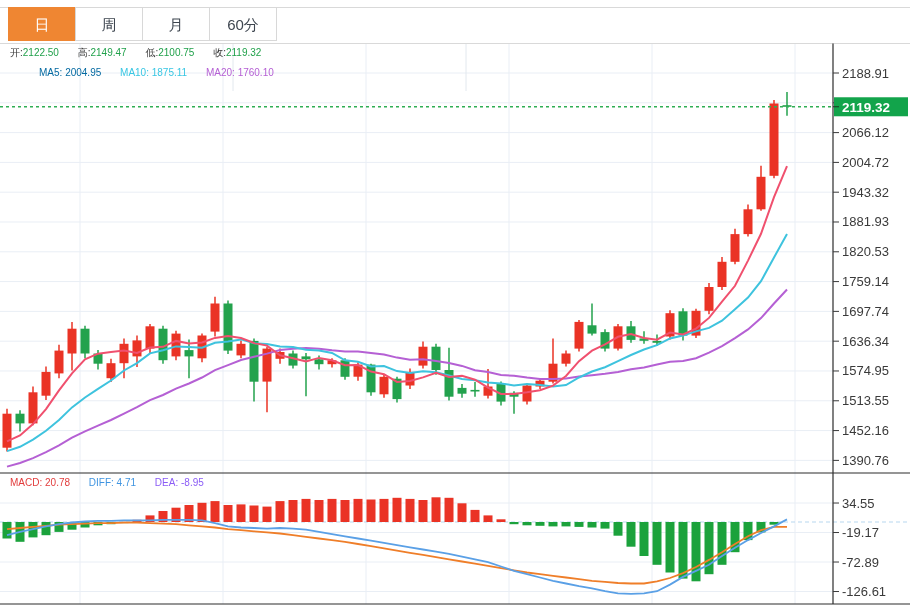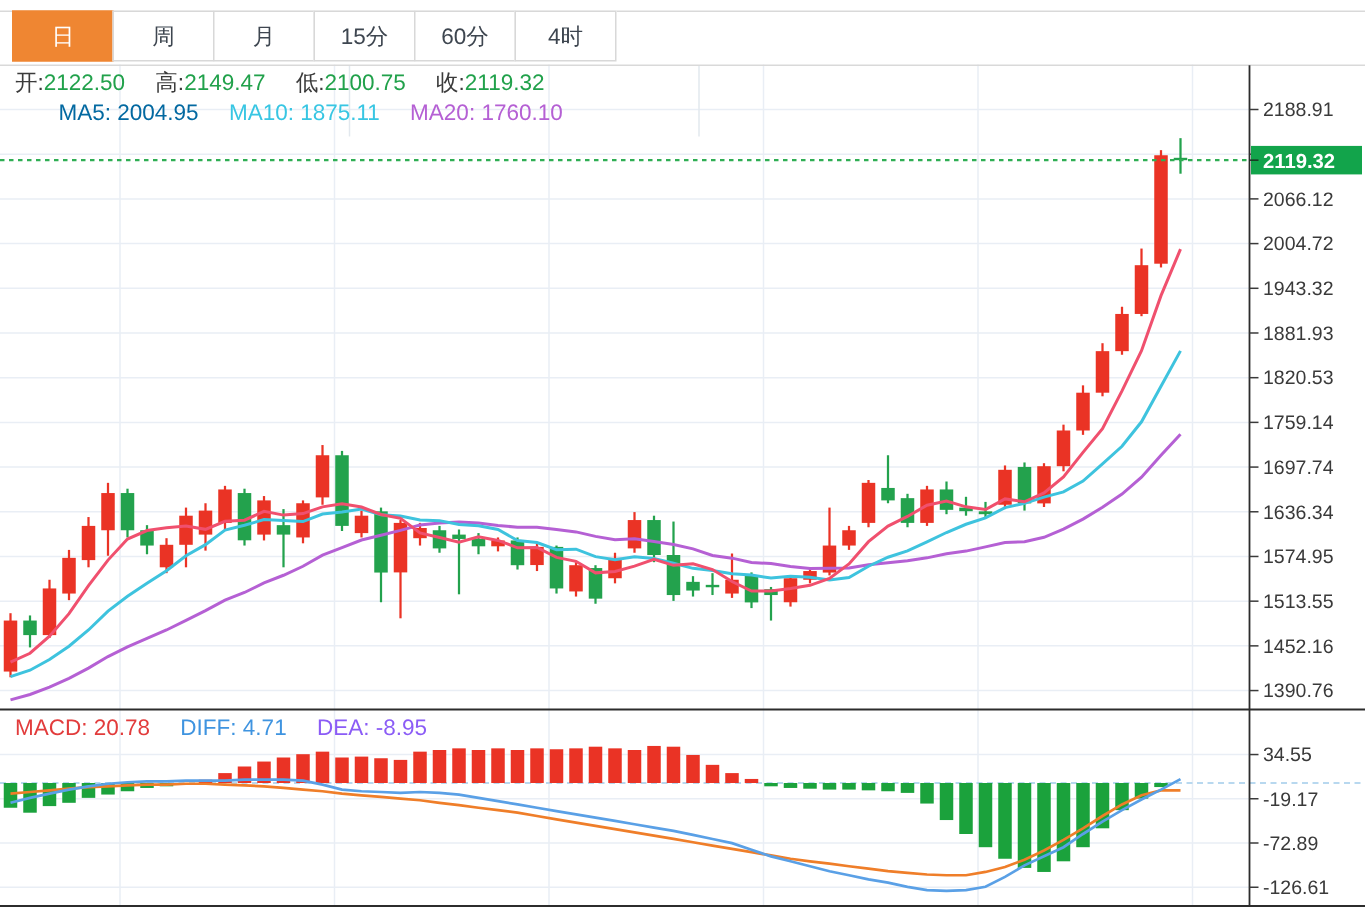--- a/index.html
+++ b/index.html
@@ -4,21 +4,21 @@
 <style>
   html,body{margin:0;padding:0;background:#ffffff;}
   body{width:910px;height:607px;overflow:hidden;font-family:"Liberation Sans",sans-serif;}
   .stage{position:relative;width:910px;height:607px;background:#fff;}
   #cv{position:absolute;left:0;top:0;z-index:0;}
   .tabbar{position:absolute;left:8px;top:7px;display:flex;z-index:3;background:#fff;}
   .tab{width:68px;height:34px;line-height:34px;text-align:center;font-size:15px;color:#3e4650;
        border:1px solid #d8d8d8;margin-left:-1px;background:#fff;cursor:pointer;box-sizing:border-box;}
   .tab:first-child{margin-left:0;}
   .tab.active{background:#ef8632;border-color:#ef8632;color:#fff;}
-  .legend{position:absolute;left:10px;z-index:2;font-size:15px;white-space:nowrap;}
+  .legend{position:absolute;left:10px;z-index:2;font-size:10px;white-space:nowrap;}
   .legend .pair{margin-right:16px;}
   .lab{color:#3b3b3b;}
   .val-green{color:#21a14b;}
   .ma5{color:#0369a1;margin-left:29px;} .ma10{color:#38c6e3;} .ma20{color:#b560d4;margin-top:17px;}
   .c-macd{color:#e23c3c;} .c-diff{color:#3f94e0;} .c-dea{color:#8b5cf6;}
   .row-ohlc{top:46px;}
   .row-ma{top:67px;}
   .row-macd{top:477px;}
 </style>
 </head>
@@ -288,23 +288,21 @@
       <text x="842" y="596.0270848845868" font-size="13" fill="#3a3a3a" font-family="&quot;Liberation Sans&quot;,sans-serif">-126.61</text>
       <rect x="834" y="97.2749511400652" width="74" height="19" fill="#12a44b"></rect>
       <line x1="833" y1="106.7749511400652" x2="839" y2="106.7749511400652" stroke="#18321f" stroke-width="1"></line>
       <text x="842" y="111.7749511400652" font-size="13.5" fill="#ffffff" font-weight="bold" font-family="&quot;Liberation Sans&quot;,sans-serif">2119.32</text>
     </svg>
 
   <div class="tabbar" id="tabbar">
       <div class="tab active">日</div>
       <div class="tab">周</div>
       <div class="tab">月</div>
-      <div class="tab">15分</div>
       <div class="tab">60分</div>
-      <div class="tab">4时</div>
     </div>
 
   <div class="legend row-ohlc">
     <span class="pair"><span class="lab">开:</span><span class="val-green">2122.50</span></span>
     <span class="pair"><span class="lab">高:</span><span class="val-green">2149.47</span></span>
     <span class="pair"><span class="lab">低:</span><span class="val-green">2100.75</span></span>
     <span class="pair"><span class="lab">收:</span><span class="val-green">2119.32</span></span>
   </div>
 
   <div class="legend row-ma">

